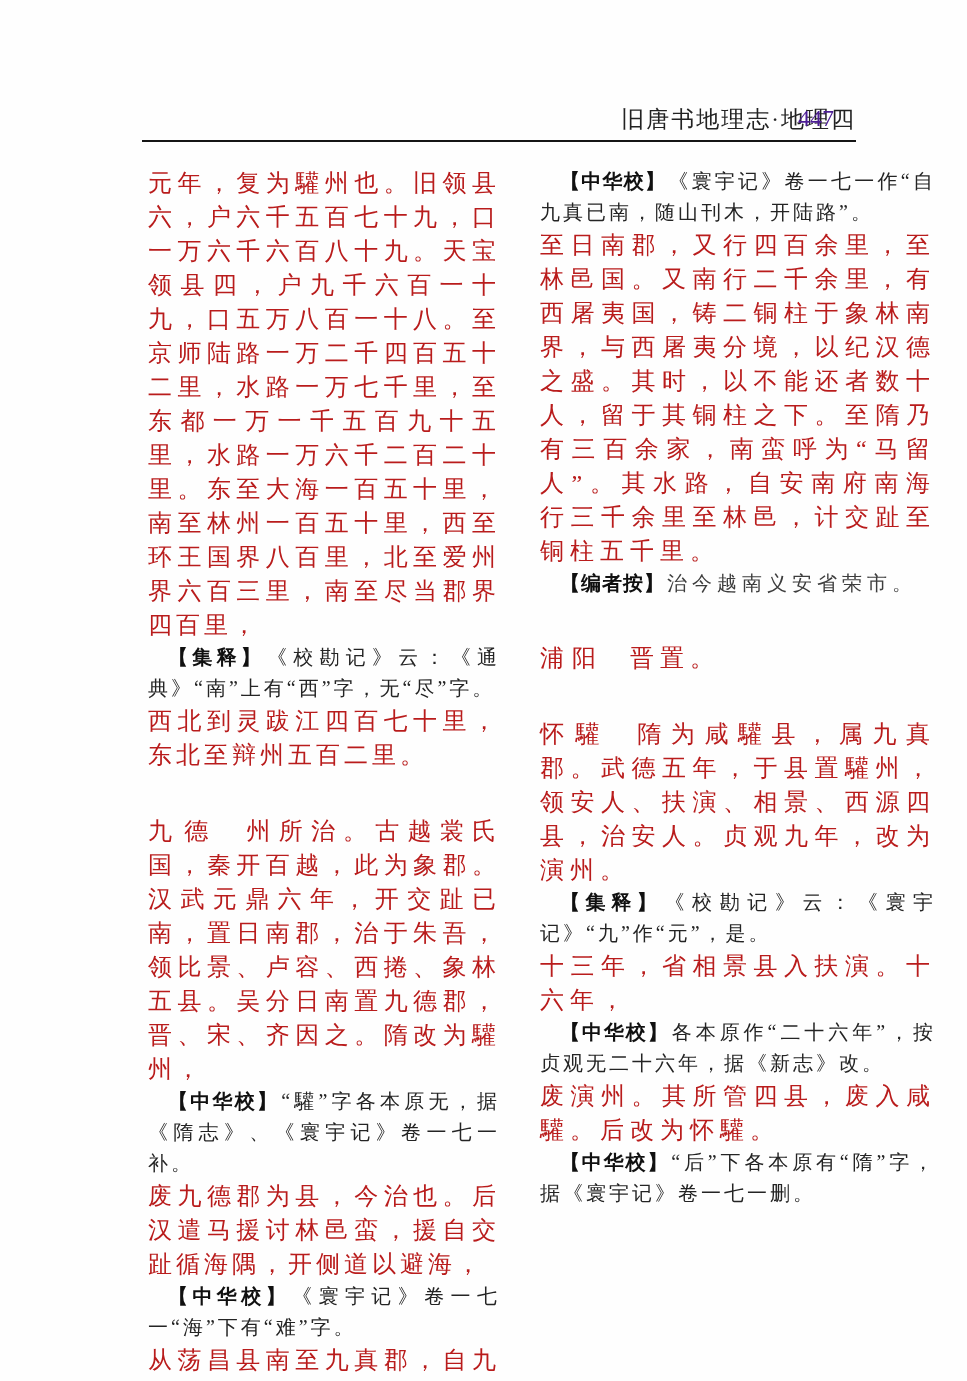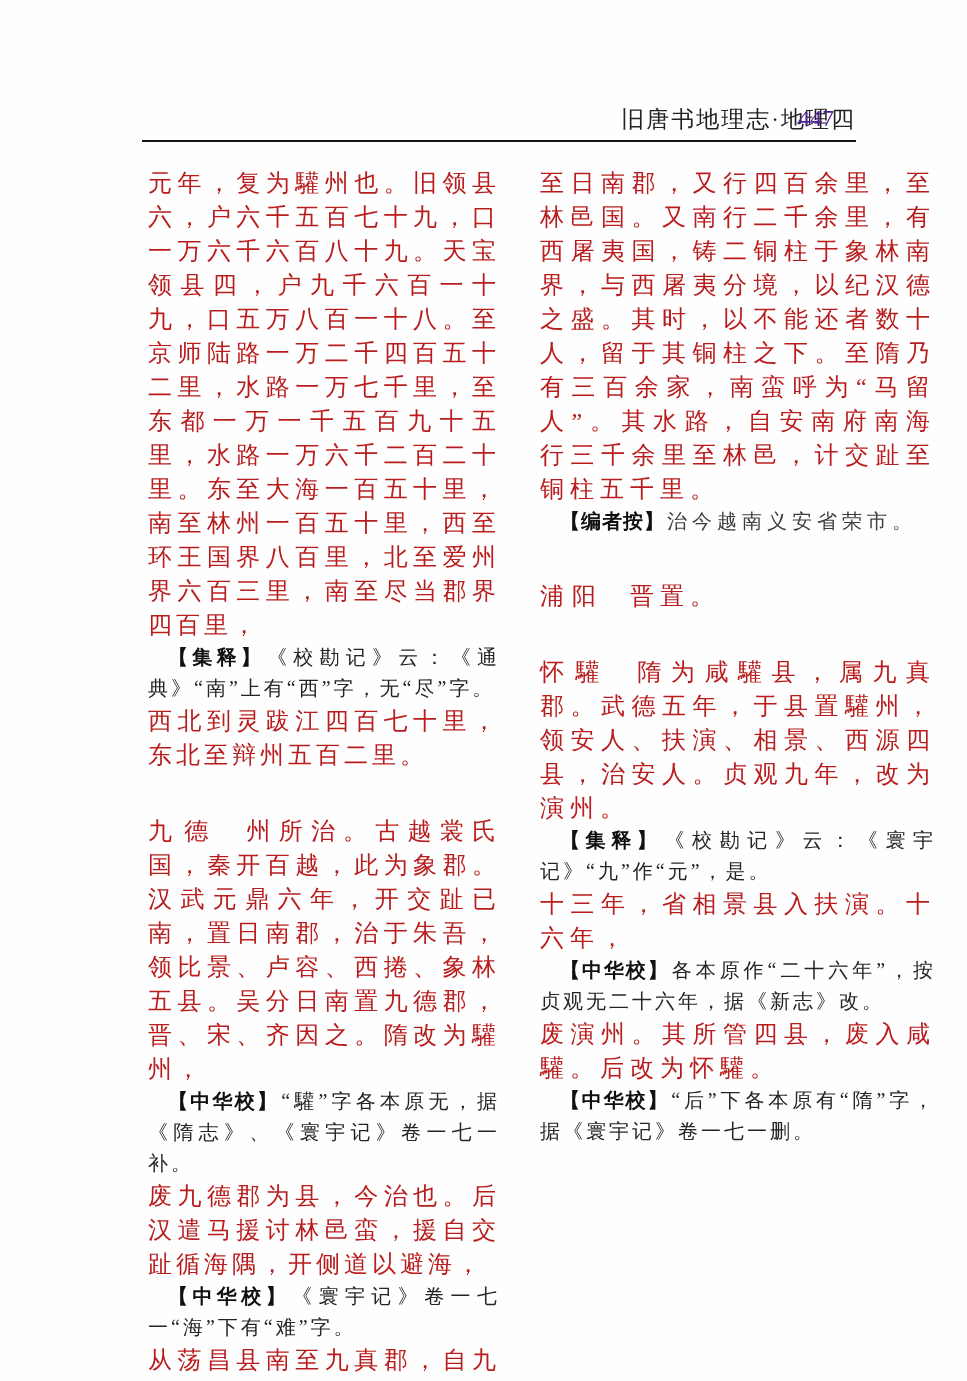--- a/index.html
+++ b/index.html
@@ -111,20 +111,21 @@
       <p class="main">西北到灵跋江四百七十里，东北至辩州五百二里。</p>
       <div class="gap"></div>
       <p class="entry"><span class="entry-head">九德</span>州所治。古越裳氏国，秦开百越，此为象郡。汉武元鼎六年，开交趾已南，置日南郡，治于朱吾，领比景、卢容、西捲、象林五县。吴分日南置九德郡，晋、宋、齐因之。隋改为驩州，</p>
       <p class="anno"><span class="anno-label">【中华校】</span>“驩”字各本原无，据《隋志》、《寰宇记》卷一七一补。</p>
       <p class="main">废九德郡为县，今治也。后汉遣马援讨林邑蛮，援自交趾循海隅，开侧道以避海，</p>
       <p class="anno"><span class="anno-label">【中华校】</span>《寰宇记》卷一七一“海”下有“难”字。</p>
       <p class="main">从荡昌县南至九真郡，自九真至其国，开陆路，</p>
     </div>
 
   <div class="column col-right">
+      <p class="anno"><span class="anno-label">【中华校】</span>《寰宇记》卷一七一作“自九真已南，随山刊木，开陆路”。</p>
       <p class="main">至日南郡，又行四百余里，至林邑国。又南行二千余里，有西屠夷国，铸二铜柱于象林南界，与西屠夷分境，以纪汉德之盛。其时，以不能还者数十人，留于其铜柱之下。至隋乃有三百余家，南蛮呼为“马留人”。其水路，自安南府南海行三千余里至林邑，计交趾至铜柱五千里。</p>
       <p class="anno-light"><span class="anno-label">【编者按】</span>治今越南义安省荣市。</p>
       <div class="gap"></div>
       <p class="entry"><span class="entry-head">浦阳</span>晋置。</p>
       <div class="gap"></div>
       <p class="entry"><span class="entry-head">怀驩</span>隋为咸驩县，属九真郡。武德五年，于县置驩州，领安人、扶演、相景、西源四县，治安人。贞观九年，改为演州。</p>
       <p class="anno"><span class="anno-label">【集释】</span>《校勘记》云：《寰宇记》“九”作“元”，是。</p>
       <p class="main">十三年，省相景县入扶演。十六年，</p>
       <p class="anno"><span class="anno-label">【中华校】</span>各本原作“二十六年”，按贞观无二十六年，据《新志》改。</p>
       <p class="main">废演州。其所管四县，废入咸驩。后改为怀驩。</p>

